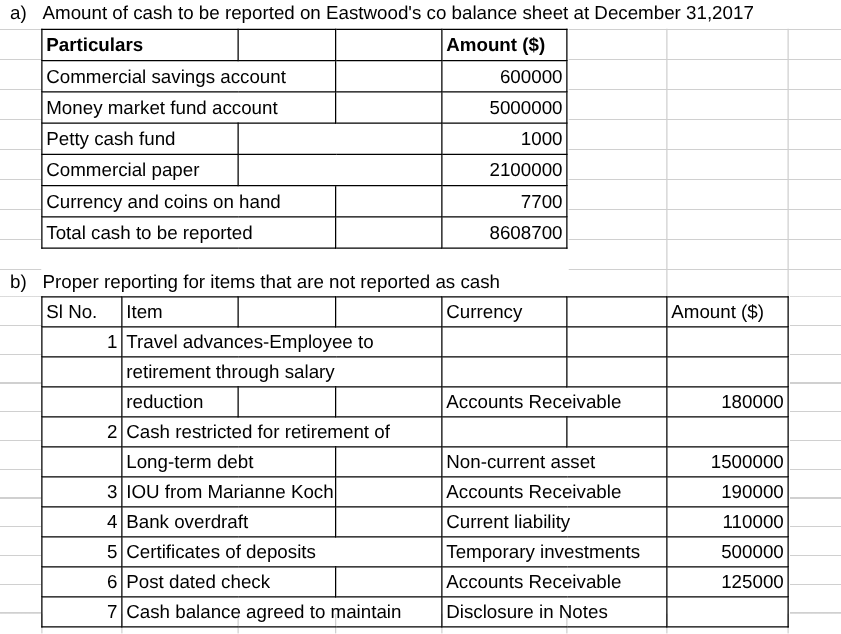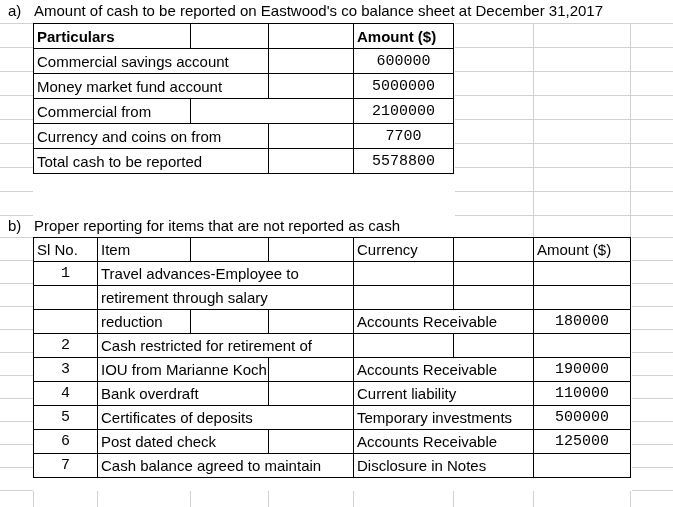--- a/index.html
+++ b/index.html
@@ -13,21 +13,21 @@
   .title .plabel { position:absolute; left:8px; top:0; }
   .title .ttext  { position:absolute; left:34px; top:0;text-align:center; }
   table { border-collapse:collapse; table-layout:fixed; position:absolute; left:33px; }
   td { border:1.5px solid #000; padding:0 3px; white-space:nowrap; overflow:visible;
        vertical-align:middle; background:transparent; }
   #table-a td { height:24px; }
   #table-b td { height:23px; }
   #table-a { top:23px; width:420px; }
   #table-b { top:237px; width:597px;border-radius:29px; }
   .bold { font-weight:bold; }
-  .num { text-align:center;font-family:Liberation Mono, monospace; }
+  .num { text-align:right; }
   .gl { position:absolute; pointer-events:none; }
   
   #grid-left-a  { left:0; top:23; width:33px; top:23px; height:193px;
     background-image:repeating-linear-gradient(to bottom,#d0d0d0 0 1px,transparent 1px 24px); }
   #grid-left-b  { left:0; top:237px; width:33px; height:254px;
     background-image:repeating-linear-gradient(to bottom,#d0d0d0 0 1px,transparent 1px 23px); }
   #grid-right-a { left:455px; top:23px; width:218px; height:193px;
     background-image:repeating-linear-gradient(to bottom,#d0d0d0 0 1px,transparent 1px 24px); }
   #grid-right-b { left:632px; top:237px; width:41px; height:254px;
     background-image:repeating-linear-gradient(to bottom,#d0d0d0 0 1px,transparent 1px 23px); }
@@ -80,33 +80,38 @@
       <td colspan="2">Commercial savings account</td>
       <td></td>
       <td class="num">600000</td>
     </tr>
     <tr>
       <td colspan="2">Money market fund account</td>
       <td></td>
       <td class="num">5000000</td>
     </tr>
     <tr>
-      <td>Commercial from</td>
+      <td>Petty cash fund</td>
+      <td colspan="2"></td>
+      <td class="num">1000</td>
+    </tr>
+    <tr>
+      <td>Commercial paper</td>
       <td colspan="2"></td>
       <td class="num">2100000</td>
     </tr>
     <tr>
-      <td colspan="2">Currency and coins on from</td>
+      <td colspan="2">Currency and coins on hand</td>
       <td></td>
       <td class="num">7700</td>
     </tr>
     <tr>
       <td colspan="2">Total cash to be reported</td>
       <td></td>
-      <td class="num">5578800</td>
+      <td class="num">8608700</td>
     </tr>
   </tbody>
     </table>
 
   <div class="title" style="top:217px;">
     <span class="plabel">b)</span>
     <span class="ttext">Proper reporting for items that are not reported as cash</span>
   </div>
 
   <table id="table-b">
@@ -152,20 +157,27 @@
       <td class="num">180000</td>
     </tr>
     <tr>
       <td class="num">2</td>
       <td colspan="3">Cash restricted for retirement of</td>
       <td></td>
       <td></td>
       <td></td>
     </tr>
     <tr>
+      <td></td>
+      <td colspan="2">Long-term debt</td>
+      <td></td>
+      <td colspan="2">Non-current asset</td>
+      <td class="num">1500000</td>
+    </tr>
+    <tr>
       <td class="num">3</td>
       <td colspan="2">IOU from Marianne Koch</td>
       <td></td>
       <td colspan="2">Accounts Receivable</td>
       <td class="num">190000</td>
     </tr>
     <tr>
       <td class="num">4</td>
       <td colspan="2">Bank overdraft</td>
       <td></td>

